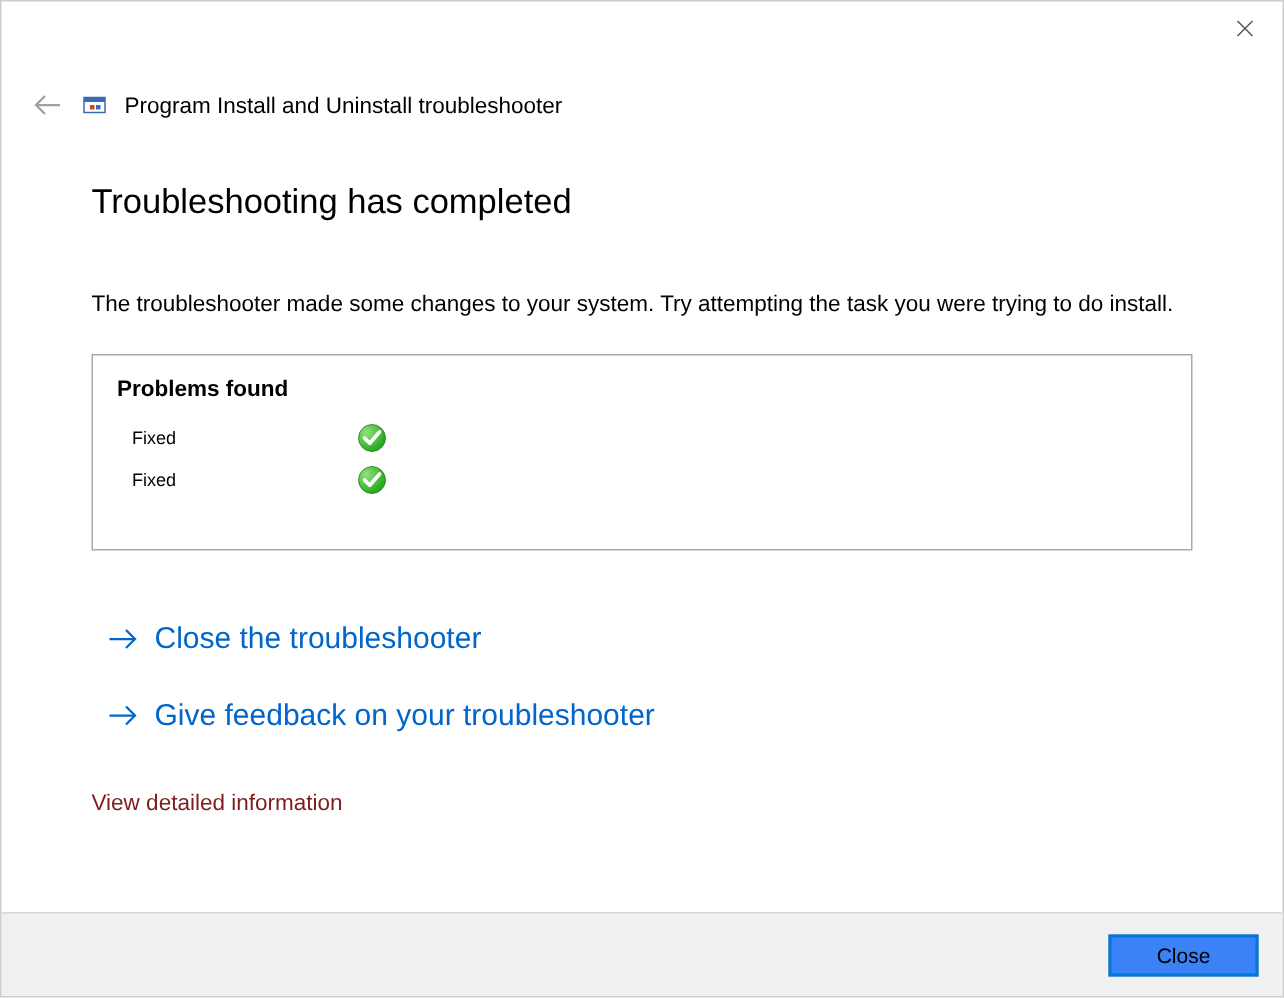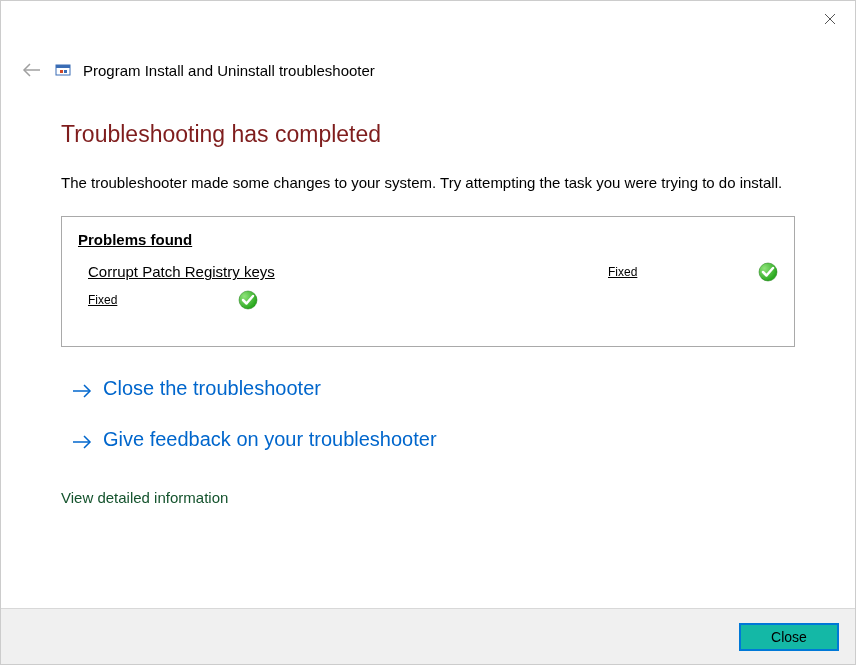--- a/index.html
+++ b/index.html
@@ -49,35 +49,34 @@
       height: 16px;
     }
     .app-title {
       font-size: 15px;
       color: #000000;
     }
     .content {
       padding: 40px 60px 0 60px;
     }
     .main-heading {
-      color: #7f1d1d;
+      color: #000000;
       font-size: 23px;
       font-weight: 400;
-      margin-bottom: 24px;
+      margin-bottom: 44px;
     }
     .description {
       font-size: 15px;
       line-height: 1.45;
       margin-bottom: 22px;
     }
     .problems-box {
       border: 1px solid #a9a9a9;
       padding: 14px 16px 32px 16px;
-      margin-bottom: 30px;
-      text-decoration: underline;
+      margin-bottom: 48px;
     }
     .problems-title {
       font-weight: 700;
       margin-bottom: 10px;
       font-size: 15px;
     }
     .problem-row {
       display: flex;
       align-items: center;
       padding: 4px 0 4px 10px;
@@ -89,33 +88,33 @@
     .problem-status {
       width: 150px;
       font-size: 12px;
     }
     .problem-icon {
       width: 20px;
       height: 20px;
     }
     .action-link {
       display: flex;
-      align-items: flex-end;
+      align-items: center;
       gap: 10px;
       color: #0066cc;
       font-size: 20px;
       margin-bottom: 28px;
       margin-left: 10px;
       cursor: pointer;
     }
     .action-arrow {
       color: #0066cc;
     }
     .detail-link {
-      color: #14532d;
+      color: #7f1d1d;
       font-size: 15px;
       cursor: pointer;
       margin-top: 10px;
       display: inline-block;
     }
     .footer {
       position: absolute;
       bottom: 0;
       left: 0;
       right: 0;
@@ -123,21 +122,21 @@
       border-top: 1px solid #d8d8d8;
       background: #f0f0f0;
       display: flex;
       justify-content: flex-end;
       align-items: center;
       padding-right: 16px;
     }
     .btn {
       width: 100px;
       height: 28px;
-      background: #14b8a6;
+      background: #3b82f6;
       border: 1px solid #adadad;
       font-size: 14px;
       cursor: pointer;
       font-family: inherit;
     }
     .btn:focus, .btn.default {
       outline: 2px solid #0078d7;
       outline-offset: -2px;
     }
   </style>
@@ -170,21 +169,20 @@
 </div>
 
 <div class="content">
   <h1 class="main-heading">Troubleshooting has completed</h1>
   <p class="description">The troubleshooter made some changes to your system. Try attempting the task you were trying to do install.</p>
 
   <div class="problems-box">
     <div class="problems-title">Problems found</div>
 
     <div class="problem-row">
-      <span class="problem-name">Corrupt Patch Registry keys</span>
       <span class="problem-status">Fixed</span>
       <svg class="problem-icon" width="20" height="20" viewBox="0 0 20 20">
         <defs>
           <radialGradient id="g1" cx="30%" cy="30%" r="70%">
             <stop offset="0%" stop-color="#8fe37a"></stop>
             <stop offset="100%" stop-color="#2aa81f"></stop>
           </radialGradient>
         </defs>
         <circle cx="10" cy="10" r="9" fill="url(#g1)" stroke="#1d7a14" stroke-width="0.5"></circle>
         <polyline points="5,10 8.5,13.5 15,6" fill="none" stroke="#fff" stroke-width="2.5" stroke-linecap="round" stroke-linejoin="round"></polyline>

